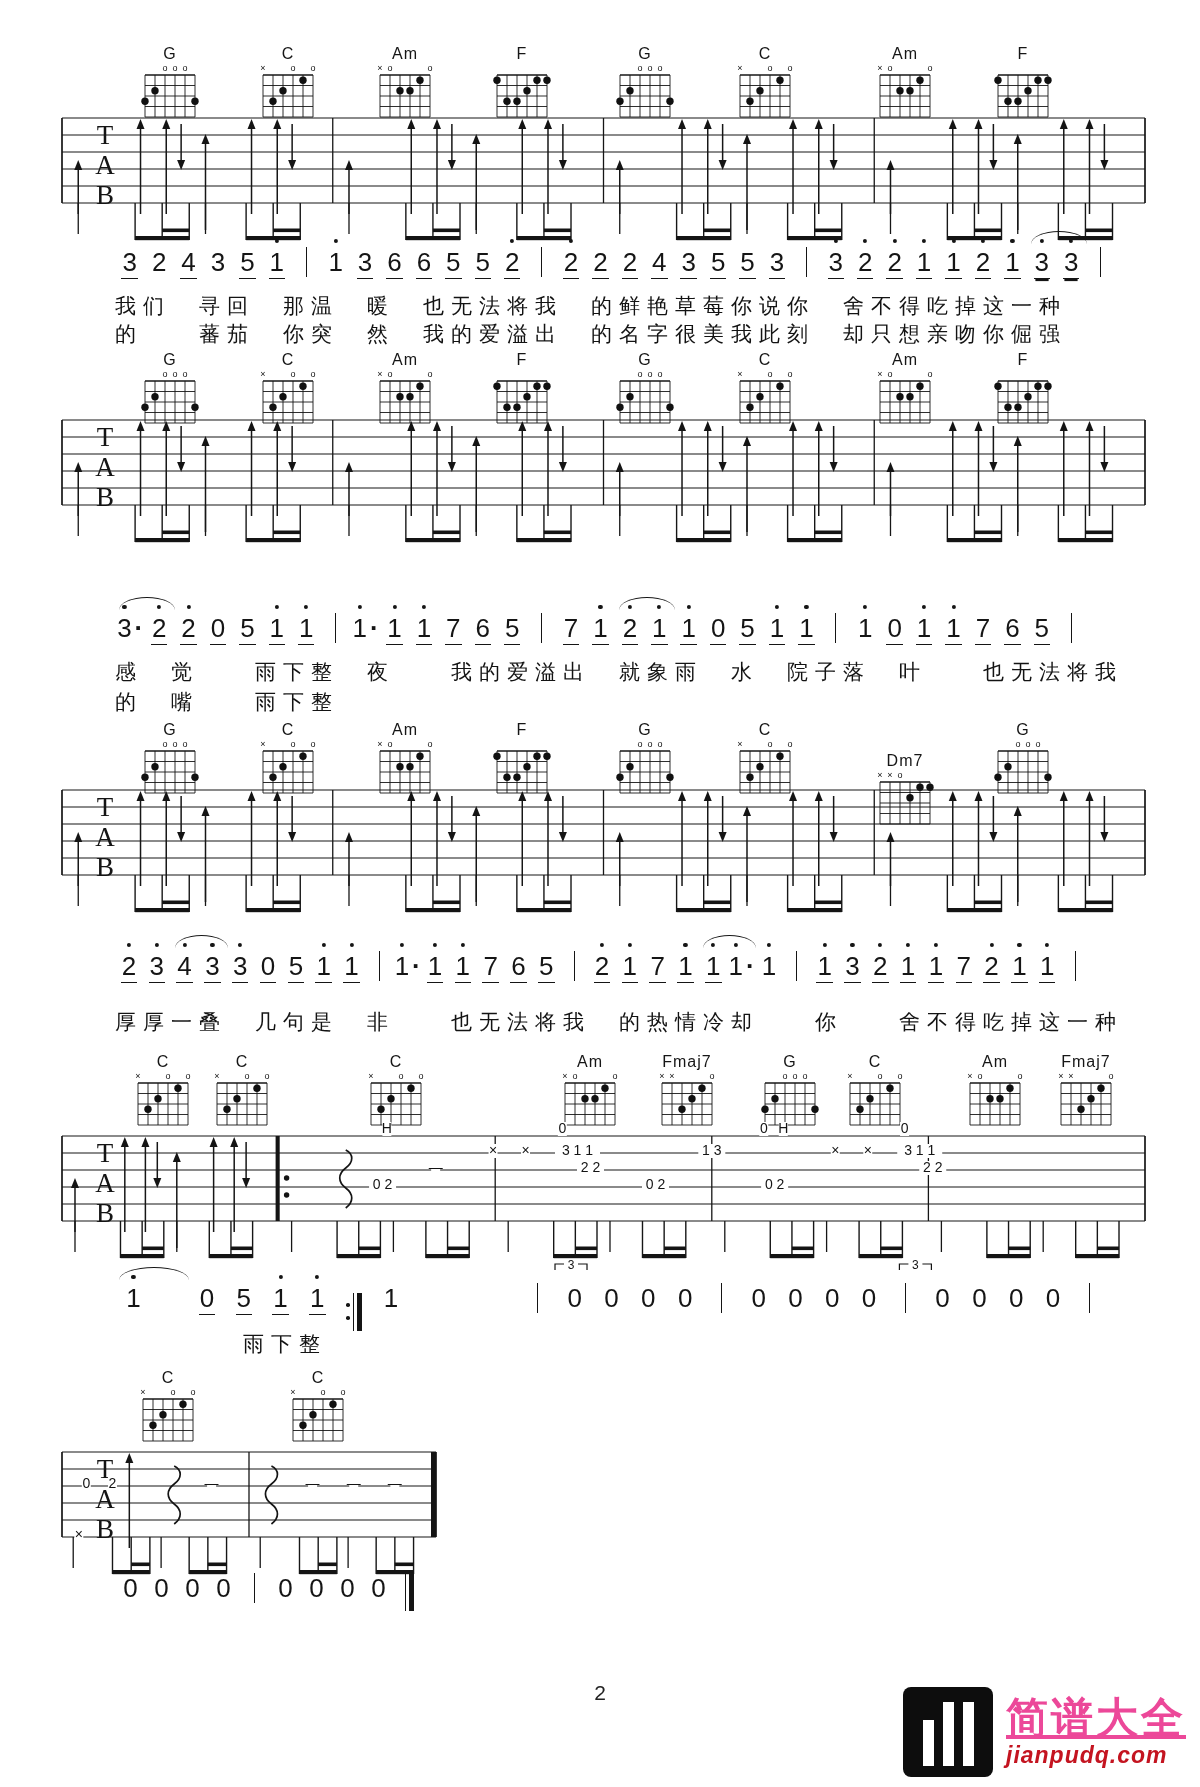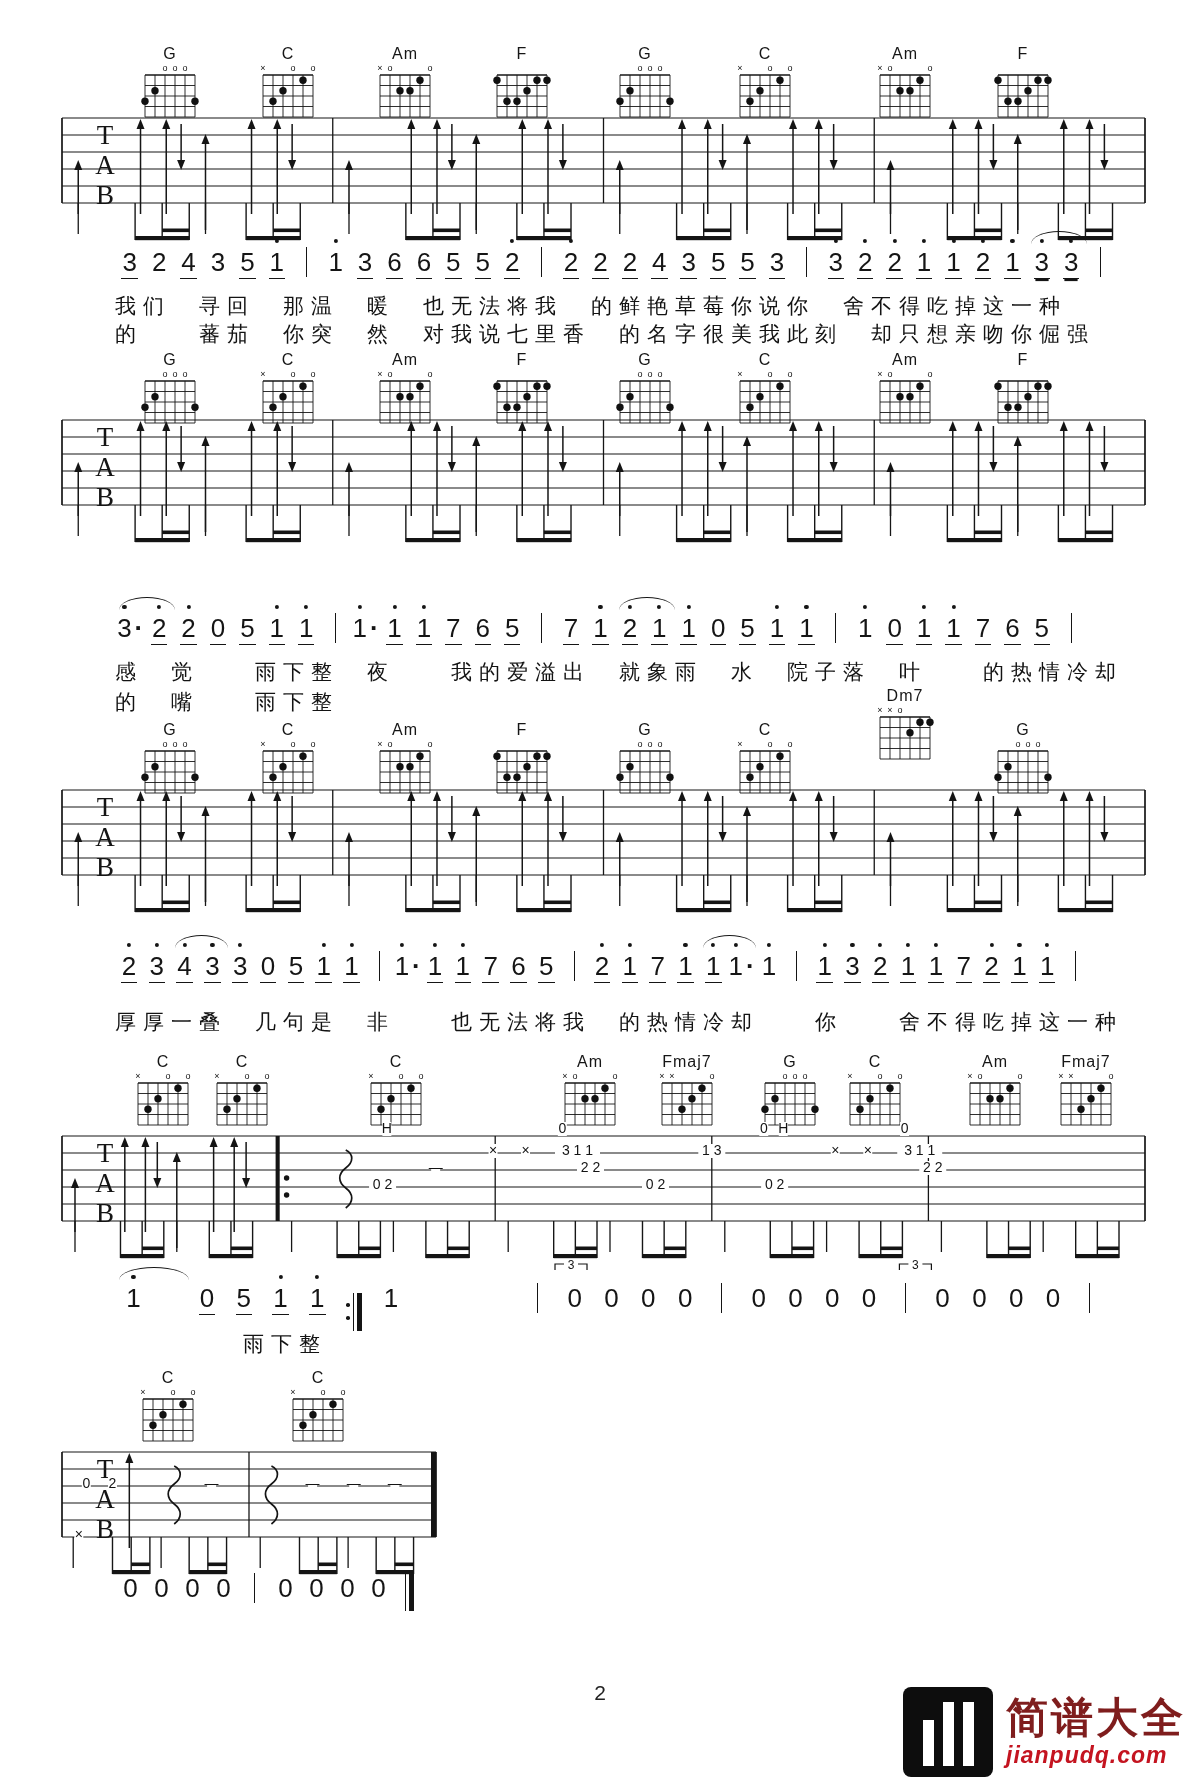--- a/index.html
+++ b/index.html
@@ -321,21 +321,21 @@
         <line x1="999.36" y1="105" x2="999.36" y2="142" stroke="#161616" stroke-width="1.4"></line>
         <line x1="1026.435" y1="105" x2="1026.435" y2="142" stroke="#161616" stroke-width="1.4"></line>
         <line x1="1053.51" y1="105" x2="1053.51" y2="142" stroke="#161616" stroke-width="1.4"></line>
         <rect x="999.36" y="138" width="54.14999999999998" height="4.2" fill="#141414"></rect>
         <rect x="1026.435" y="130.5" width="27.075000000000045" height="3.6" fill="#141414"></rect>
         <line x1="831.495" y1="105" x2="831.495" y2="136" stroke="#161616" stroke-width="1.3"></line>
         <line x1="958.7475" y1="105" x2="958.7475" y2="136" stroke="#161616" stroke-width="1.3"></line>
       </svg>
       <div class="mel" style="left: 115px; top: 246px; width: 1030px;"><span class="tk" style="width: 29.4286px;"><span class="dg ul">3</span></span><span class="tk" style="width: 29.4286px;"><span class="dg">2</span></span><span class="tk" style="width: 29.4286px;"><span class="dg ul">4</span></span><span class="tk" style="width: 29.4286px;"><span class="dg">3</span></span><span class="tk" style="width: 29.4286px;"><span class="dg ul">5</span></span><span class="tk" style="width: 29.4286px;"><span class="dg ul">1<i class="hd"></i></span></span><span class="tk" style="width: 29.4286px;"><span class="bl"></span></span><span class="tk" style="width: 29.4286px;"><span class="dg">1<i class="hd"></i></span></span><span class="tk" style="width: 29.4286px;"><span class="dg ul">3</span></span><span class="tk" style="width: 29.4286px;"><span class="dg ul">6</span></span><span class="tk" style="width: 29.4286px;"><span class="dg ul">6</span></span><span class="tk" style="width: 29.4286px;"><span class="dg ul">5</span></span><span class="tk" style="width: 29.4286px;"><span class="dg ul">5</span></span><span class="tk" style="width: 29.4286px;"><span class="dg ul">2<i class="hd"></i></span></span><span class="tk" style="width: 29.4286px;"><span class="bl"></span></span><span class="tk" style="width: 29.4286px;"><span class="dg ul">2<i class="hd"></i></span></span><span class="tk" style="width: 29.4286px;"><span class="dg ul">2</span></span><span class="tk" style="width: 29.4286px;"><span class="dg ul">2</span></span><span class="tk" style="width: 29.4286px;"><span class="dg ul">4</span></span><span class="tk" style="width: 29.4286px;"><span class="dg ul">3</span></span><span class="tk" style="width: 29.4286px;"><span class="dg ul">5</span></span><span class="tk" style="width: 29.4286px;"><span class="dg ul">5</span></span><span class="tk" style="width: 29.4286px;"><span class="dg ul">3</span></span><span class="tk" style="width: 29.4286px;"><span class="bl"></span></span><span class="tk" style="width: 29.4286px;"><span class="dg ul">3<i class="hd"></i></span></span><span class="tk" style="width: 29.4286px;"><span class="dg ul">2<i class="hd"></i></span></span><span class="tk" style="width: 29.4286px;"><span class="dg ul">2<i class="hd"></i></span></span><span class="tk" style="width: 29.4286px;"><span class="dg ul">1<i class="hd"></i></span></span><span class="tk" style="width: 29.4286px;"><span class="dg ul">1<i class="hd"></i></span></span><span class="tk" style="width: 29.4286px;"><span class="dg ul">2<i class="hd"></i></span></span><span class="tk" style="width: 29.4286px;"><span class="dg ul">1<i class="hd"></i></span></span><span class="tk" style="width: 0px; overflow: visible;"><span class="arc" style="width: 55.9143px;"></span></span><span class="tk" style="width: 29.4286px;"><span class="dg ul2">3<i class="hd"></i></span></span><span class="tk" style="width: 29.4286px;"><span class="dg ul2">3<i class="hd"></i></span></span><span class="tk" style="width: 29.4286px;"><span class="bl"></span></span></div>
       <div class="lyr" style="left: 115px; top: 292px;">我们　寻回　那温　暖　也无法将我　的鲜艳草莓你说你　舍不得吃掉这一种</div>
-      <div class="lyr" style="left: 115px; top: 320px;">的　　蕃茄　你突　然　对我说七里香　的名字很美我此刻　却只想亲吻你倔强</div>
+      <div class="lyr" style="left: 115px; top: 320px;">的　　蕃茄　你突　然　我的爱溢出　的名字很美我此刻　却只想亲吻你倔强</div>
       <div class="chord" style="left: 140px; top: 352px;"><div class="chord-name">G</div><svg width="60" height="60">
           <text x="25" y="9" fill="#141414" font-size="9" font-family="&quot;Liberation Sans&quot;,sans-serif" text-anchor="middle">o</text>
           <text x="35" y="9" fill="#141414" font-size="9" font-family="&quot;Liberation Sans&quot;,sans-serif" text-anchor="middle">o</text>
           <text x="45" y="9" fill="#141414" font-size="9" font-family="&quot;Liberation Sans&quot;,sans-serif" text-anchor="middle">o</text>
           <line x1="5" y1="13" x2="5" y2="55" stroke="#161616" stroke-width="0.9"></line>
           <line x1="15" y1="13" x2="15" y2="55" stroke="#161616" stroke-width="0.9"></line>
           <line x1="25" y1="13" x2="25" y2="55" stroke="#161616" stroke-width="0.9"></line>
           <line x1="35" y1="13" x2="35" y2="55" stroke="#161616" stroke-width="0.9"></line>
           <line x1="45" y1="13" x2="45" y2="55" stroke="#161616" stroke-width="0.9"></line>
           <line x1="55" y1="13" x2="55" y2="55" stroke="#161616" stroke-width="0.9"></line>
@@ -603,21 +603,21 @@
         <rect x="915.4275" y="130.5" width="27.075000000000045" height="3.6" fill="#141414"></rect>
         <line x1="999.36" y1="105" x2="999.36" y2="142" stroke="#161616" stroke-width="1.4"></line>
         <line x1="1026.435" y1="105" x2="1026.435" y2="142" stroke="#161616" stroke-width="1.4"></line>
         <line x1="1053.51" y1="105" x2="1053.51" y2="142" stroke="#161616" stroke-width="1.4"></line>
         <rect x="999.36" y="138" width="54.14999999999998" height="4.2" fill="#141414"></rect>
         <rect x="1026.435" y="130.5" width="27.075000000000045" height="3.6" fill="#141414"></rect>
         <line x1="831.495" y1="105" x2="831.495" y2="136" stroke="#161616" stroke-width="1.3"></line>
         <line x1="958.7475" y1="105" x2="958.7475" y2="136" stroke="#161616" stroke-width="1.3"></line>
       </svg>
       <div class="mel" style="left: 115px; top: 612px; width: 1030px;"><span class="tk" style="width: 0px; overflow: visible;"><span class="arc" style="width: 55.9143px;"></span></span><span class="tk" style="width: 29.4286px;"><span class="dg">3<i class="hd"></i></span><span class="dd">·</span></span><span class="tk" style="width: 29.4286px;"><span class="dg ul">2<i class="hd"></i></span></span><span class="tk" style="width: 29.4286px;"><span class="dg ul">2<i class="hd"></i></span></span><span class="tk" style="width: 29.4286px;"><span class="dg ul">0</span></span><span class="tk" style="width: 29.4286px;"><span class="dg ul">5</span></span><span class="tk" style="width: 29.4286px;"><span class="dg ul">1<i class="hd"></i></span></span><span class="tk" style="width: 29.4286px;"><span class="dg ul">1<i class="hd"></i></span></span><span class="tk" style="width: 29.4286px;"><span class="bl"></span></span><span class="tk" style="width: 29.4286px;"><span class="dg">1<i class="hd"></i></span><span class="dd">·</span></span><span class="tk" style="width: 29.4286px;"><span class="dg ul">1<i class="hd"></i></span></span><span class="tk" style="width: 29.4286px;"><span class="dg ul">1<i class="hd"></i></span></span><span class="tk" style="width: 29.4286px;"><span class="dg ul">7</span></span><span class="tk" style="width: 29.4286px;"><span class="dg ul">6</span></span><span class="tk" style="width: 29.4286px;"><span class="dg ul">5</span></span><span class="tk" style="width: 29.4286px;"><span class="bl"></span></span><span class="tk" style="width: 29.4286px;"><span class="dg ul">7</span></span><span class="tk" style="width: 29.4286px;"><span class="dg ul">1<i class="hd"></i></span></span><span class="tk" style="width: 0px; overflow: visible;"><span class="arc" style="width: 55.9143px;"></span></span><span class="tk" style="width: 29.4286px;"><span class="dg ul">2<i class="hd"></i></span></span><span class="tk" style="width: 29.4286px;"><span class="dg ul">1<i class="hd"></i></span></span><span class="tk" style="width: 29.4286px;"><span class="dg ul">1<i class="hd"></i></span></span><span class="tk" style="width: 29.4286px;"><span class="dg ul">0</span></span><span class="tk" style="width: 29.4286px;"><span class="dg ul">5</span></span><span class="tk" style="width: 29.4286px;"><span class="dg ul">1<i class="hd"></i></span></span><span class="tk" style="width: 29.4286px;"><span class="dg ul">1<i class="hd"></i></span></span><span class="tk" style="width: 29.4286px;"><span class="bl"></span></span><span class="tk" style="width: 29.4286px;"><span class="dg">1<i class="hd"></i></span></span><span class="tk" style="width: 29.4286px;"><span class="dg ul">0</span></span><span class="tk" style="width: 29.4286px;"><span class="dg ul">1<i class="hd"></i></span></span><span class="tk" style="width: 29.4286px;"><span class="dg ul">1<i class="hd"></i></span></span><span class="tk" style="width: 29.4286px;"><span class="dg ul">7</span></span><span class="tk" style="width: 29.4286px;"><span class="dg ul">6</span></span><span class="tk" style="width: 29.4286px;"><span class="dg ul">5</span></span><span class="tk" style="width: 29.4286px;"><span class="bl"></span></span></div>
-      <div class="lyr" style="left: 115px; top: 658px;">感　觉　　雨下整　夜　　我的爱溢出　就象雨　水　院子落　叶　　的热情冷却</div>
+      <div class="lyr" style="left: 115px; top: 658px;">感　觉　　雨下整　夜　　我的爱溢出　就象雨　水　院子落　叶　　也无法将我</div>
       <div class="lyr" style="left: 115px; top: 688px;">的　嘴　　雨下整</div>
       <div class="chord" style="left: 140px; top: 722px;"><div class="chord-name">G</div><svg width="60" height="60">
           <text x="25" y="9" fill="#141414" font-size="9" font-family="&quot;Liberation Sans&quot;,sans-serif" text-anchor="middle">o</text>
           <text x="35" y="9" fill="#141414" font-size="9" font-family="&quot;Liberation Sans&quot;,sans-serif" text-anchor="middle">o</text>
           <text x="45" y="9" fill="#141414" font-size="9" font-family="&quot;Liberation Sans&quot;,sans-serif" text-anchor="middle">o</text>
           <line x1="5" y1="13" x2="5" y2="55" stroke="#161616" stroke-width="0.9"></line>
           <line x1="15" y1="13" x2="15" y2="55" stroke="#161616" stroke-width="0.9"></line>
           <line x1="25" y1="13" x2="25" y2="55" stroke="#161616" stroke-width="0.9"></line>
           <line x1="35" y1="13" x2="35" y2="55" stroke="#161616" stroke-width="0.9"></line>
           <line x1="45" y1="13" x2="45" y2="55" stroke="#161616" stroke-width="0.9"></line>
@@ -719,21 +719,21 @@
           <line x1="55" y1="13" x2="55" y2="55" stroke="#161616" stroke-width="0.9"></line>
           <line x1="5" y1="13" x2="55" y2="13" stroke="#161616" stroke-width="1.4"></line>
           <line x1="5" y1="23.5" x2="55" y2="23.5" stroke="#161616" stroke-width="0.9"></line>
           <line x1="5" y1="34" x2="55" y2="34" stroke="#161616" stroke-width="0.9"></line>
           <line x1="5" y1="44.5" x2="55" y2="44.5" stroke="#161616" stroke-width="0.9"></line>
           <line x1="5" y1="55" x2="55" y2="55" stroke="#161616" stroke-width="0.9"></line>
           <circle cx="15" cy="39.25" r="3.7" fill="#111"></circle>
           <circle cx="25" cy="28.75" r="3.7" fill="#111"></circle>
           <circle cx="45" cy="18.25" r="3.7" fill="#111"></circle>
         </svg></div>
-      <div class="chord" style="left: 875px; top: 688px;"><div class="chord-name">Dm7</div><svg width="60" height="60">
+      <div class="chord" style="left: 875px; top: 753px;"><div class="chord-name">Dm7</div><svg width="60" height="60">
           <text x="5" y="9" fill="#141414" font-size="9" font-family="&quot;Liberation Sans&quot;,sans-serif" text-anchor="middle">×</text>
           <text x="15" y="9" fill="#141414" font-size="9" font-family="&quot;Liberation Sans&quot;,sans-serif" text-anchor="middle">×</text>
           <text x="25" y="9" fill="#141414" font-size="9" font-family="&quot;Liberation Sans&quot;,sans-serif" text-anchor="middle">o</text>
           <line x1="5" y1="13" x2="5" y2="55" stroke="#161616" stroke-width="0.9"></line>
           <line x1="15" y1="13" x2="15" y2="55" stroke="#161616" stroke-width="0.9"></line>
           <line x1="25" y1="13" x2="25" y2="55" stroke="#161616" stroke-width="0.9"></line>
           <line x1="35" y1="13" x2="35" y2="55" stroke="#161616" stroke-width="0.9"></line>
           <line x1="45" y1="13" x2="45" y2="55" stroke="#161616" stroke-width="0.9"></line>
           <line x1="55" y1="13" x2="55" y2="55" stroke="#161616" stroke-width="0.9"></line>
           <line x1="5" y1="13" x2="55" y2="13" stroke="#161616" stroke-width="1.4"></line>
@@ -1314,17 +1314,17 @@
 
   <div class="pagenum">2</div>
 
   <div class="watermark">
     <div class="wm-icon">
         <i></i>
         <i></i>
         <i></i>
       </div>
     <div class="wm-txt">
-      <div class="wm-name" style="color: #7f1d1d;">简谱大全</div>
+      <div class="wm-name" style="color: #ec4899; text-decoration: underline;">简谱大全</div>
       <div class="wm-site" style="color: rgb(196, 20, 32); font-style: italic;">jianpudq.com</div>
     </div>
   </div>
 </div>
 
 </body></html>

